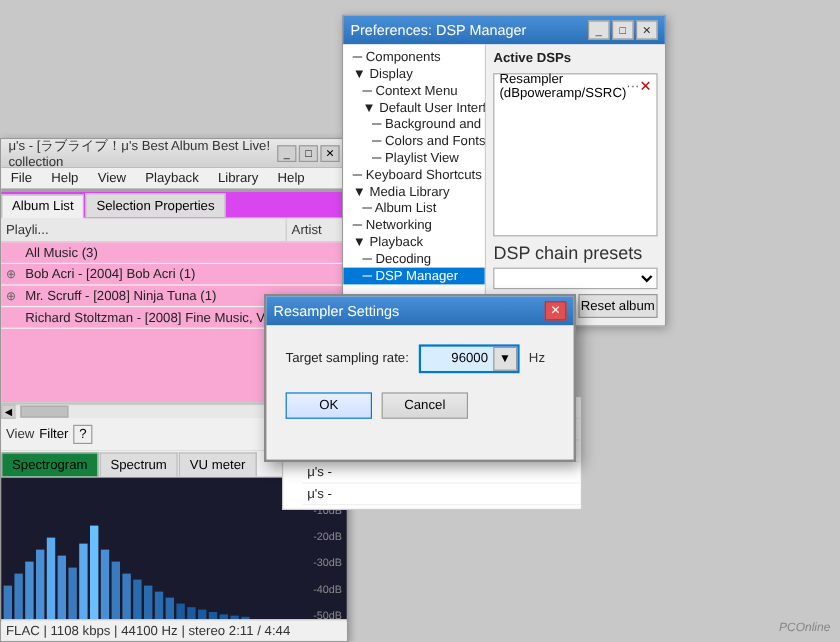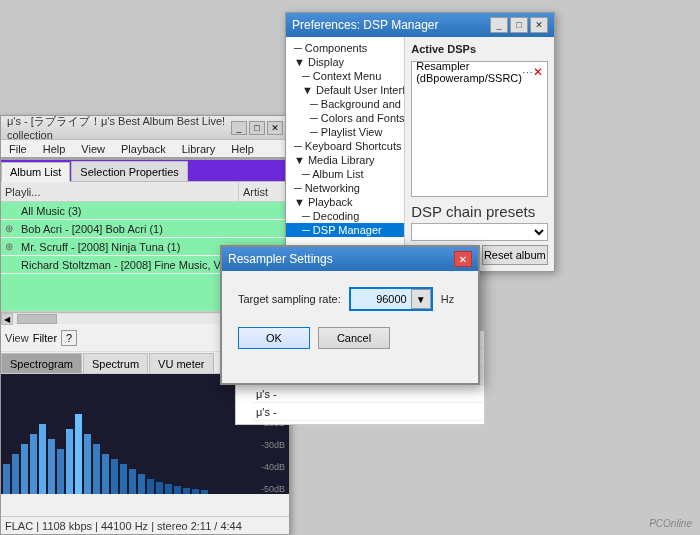--- a/index.html
+++ b/index.html
@@ -64,21 +64,21 @@
       gap: 8px;
     }
     .menu-item {
       font-size: 11px;
       color: #222;
       padding: 0 4px;
       cursor: pointer;
     }
 
     .tabs-bar {
-      background: #6d28d9;
+      background: #d946ef;
       height: 22px;
       display: flex;
       align-items: flex-end;
       border-bottom: 1px solid #bbb;
     }
     .tab {
       height: 20px;
       padding: 0 8px;
       display: flex;
       align-items: center;
@@ -168,21 +168,21 @@
       display: flex;
       align-items: center;
       background: #ddd;
       border: 1px solid #bbb;
       border-bottom: none;
       font-size: 11px;
       cursor: pointer;
       margin-right: 1px;
     }
     .viz-tab.active {
-      background: #a3a3a3;
+      background: #15803d;
     }
 
     .spectrogram-area {
       background: #1a1a2e;
       flex: 1;
       position: relative;
       height: 100px;
     }
 
     .spec-labels {
@@ -437,22 +437,22 @@
       position: absolute;
       bottom: 6px;
       right: 8px;
       font-size: 10px;
       color: rgba(0,0,0,0.35);
       font-style: italic;
     }
 
     
     .track-area {
-      height: 110px;
-      background: #86efac;
+      height: 134px;
+      background: #f9a8d4;
       overflow: hidden;
       border-bottom: 1px solid #ccc;
     }
     .bottom-track-item {
       height: 18px;
       display: flex;
       align-items: center;
       padding: 0 4px;
       font-size: 11px;
       color: #222;

